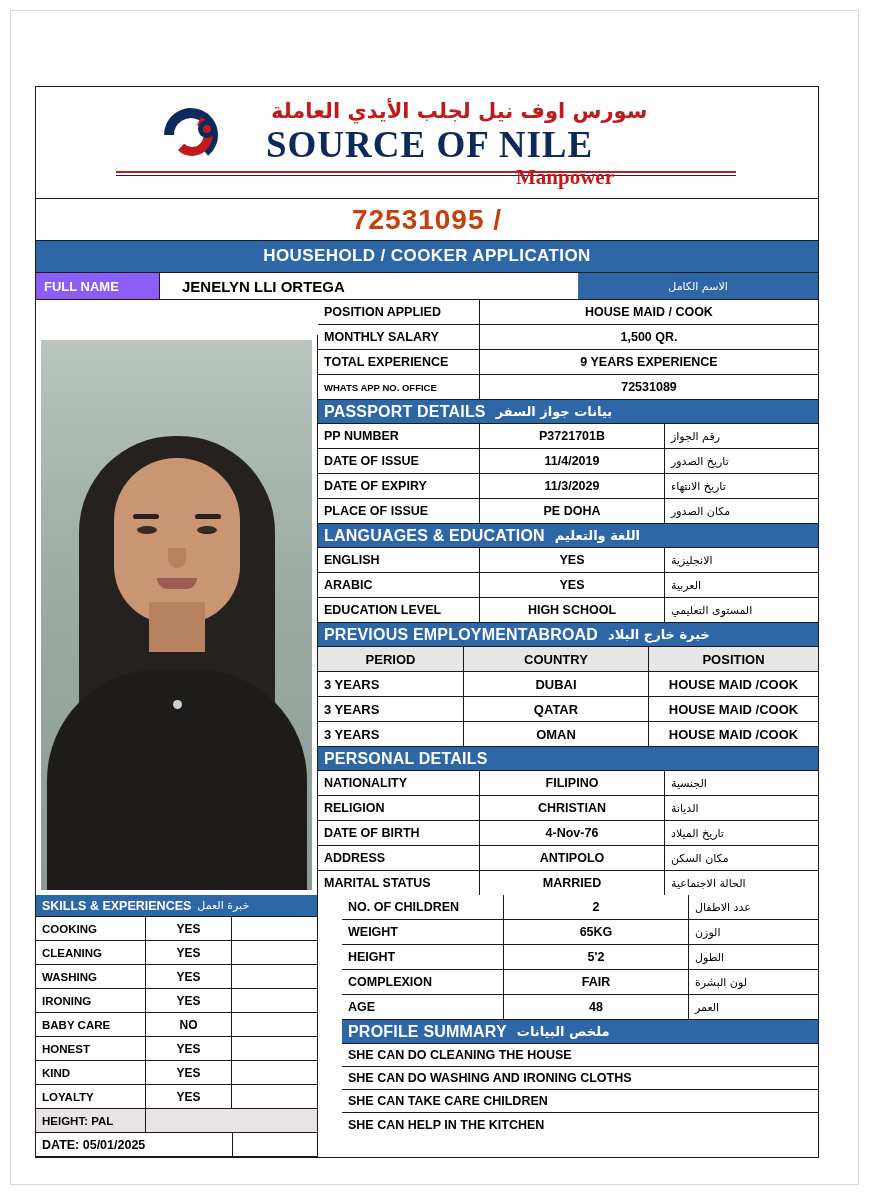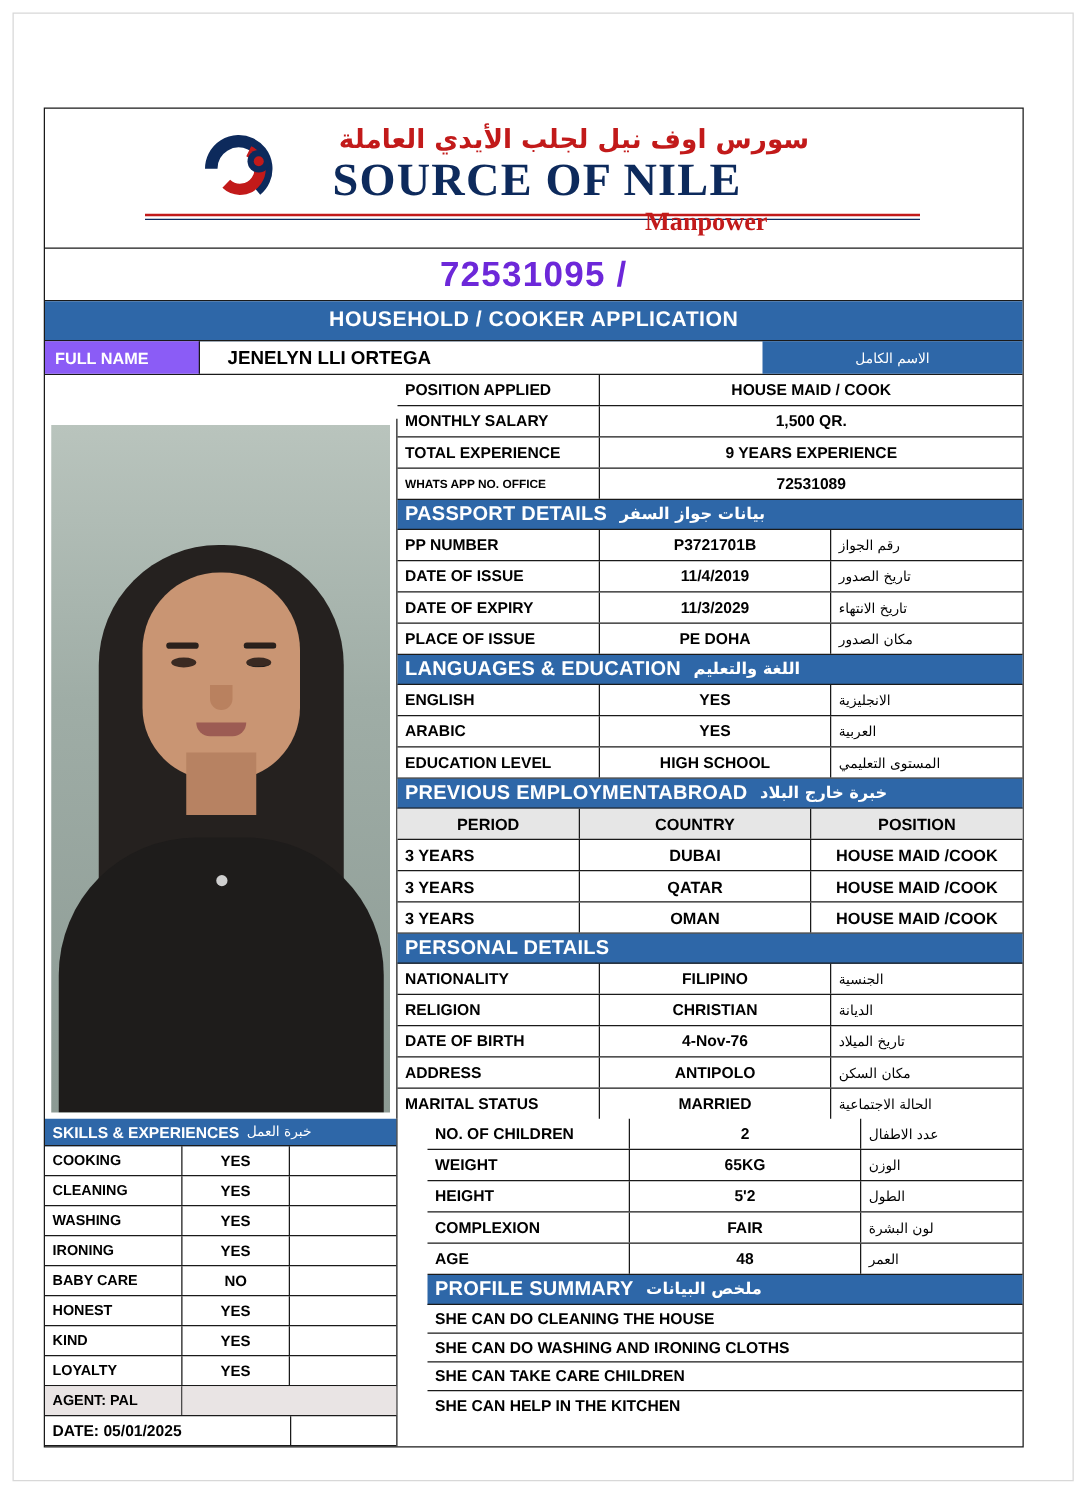--- a/index.html
+++ b/index.html
@@ -59,21 +59,21 @@
   }
   .rule-blue{
     position:absolute;left:80px;top:88px;width:620px;height:1px;background:#0d2a5c;
   }
   .phone-row{
     height:42px;border-bottom:1px solid #1a1a1a;
     display:flex;align-items:center;justify-content:center;
     box-sizing:border-box;
   }
   .phone-row span{
-    font-size:28px;font-weight:bold;color:#6d28d9;letter-spacing:1px;
+    font-size:28px;font-weight:bold;color:#c2410c;letter-spacing:1px;
   }
   .title-bar{
     background:#2e67a8;color:#fff;
     text-align:center;font-weight:bold;font-size:17px;
     padding:5px 0 6px 0;
     border-bottom:1px solid #1a1a1a;
     letter-spacing:.4px;
   }
   
   .name-row{
@@ -86,21 +86,21 @@
     display:flex;align-items:center;padding-left:8px;
     box-sizing:border-box;
     border-right:1px solid #1a1a1a;
   }
   .name-value{
     flex:1;display:flex;align-items:center;
     padding-left:22px;font-size:15px;font-weight:bold;
     box-sizing:border-box;
   }
   .name-ar{
-    width:208px;background:#2e67a8;color:#fff;
+    width:240px;background:#2e67a8;color:#fff;
     font-size:11px;display:flex;align-items:center;justify-content:center;
     direction:rtl;font-family:"DejaVu Sans", sans-serif;
     box-sizing:border-box;
   }
   
   .body-split{display:flex;align-items:flex-end;}
   .photo-col{
     width:282px;
     border-right:1px solid #1a1a1a;
     box-sizing:border-box;
@@ -434,21 +434,21 @@
           <div class="sk-name">KIND</div>
           <div class="sk-val">YES</div>
           <div class="sk-blank"></div>
         </div>
         <div class="sk-row">
           <div class="sk-name">LOYALTY</div>
           <div class="sk-val">YES</div>
           <div class="sk-blank"></div>
         </div>
         <div class="sk-row agent-row">
-          <div class="sk-name">AGENT:  PAL</div>
+          <div class="sk-name">HEIGHT:  PAL</div>
           <div class="sk-val"></div>
           <div class="sk-blank"></div>
         </div>
         <div class="sk-row date-row">
           <div class="sk-name">DATE: 05/01/2025</div>
           <div class="sk-blank"></div>
         </div>
       </div>
 
       <div class="profile-col">

